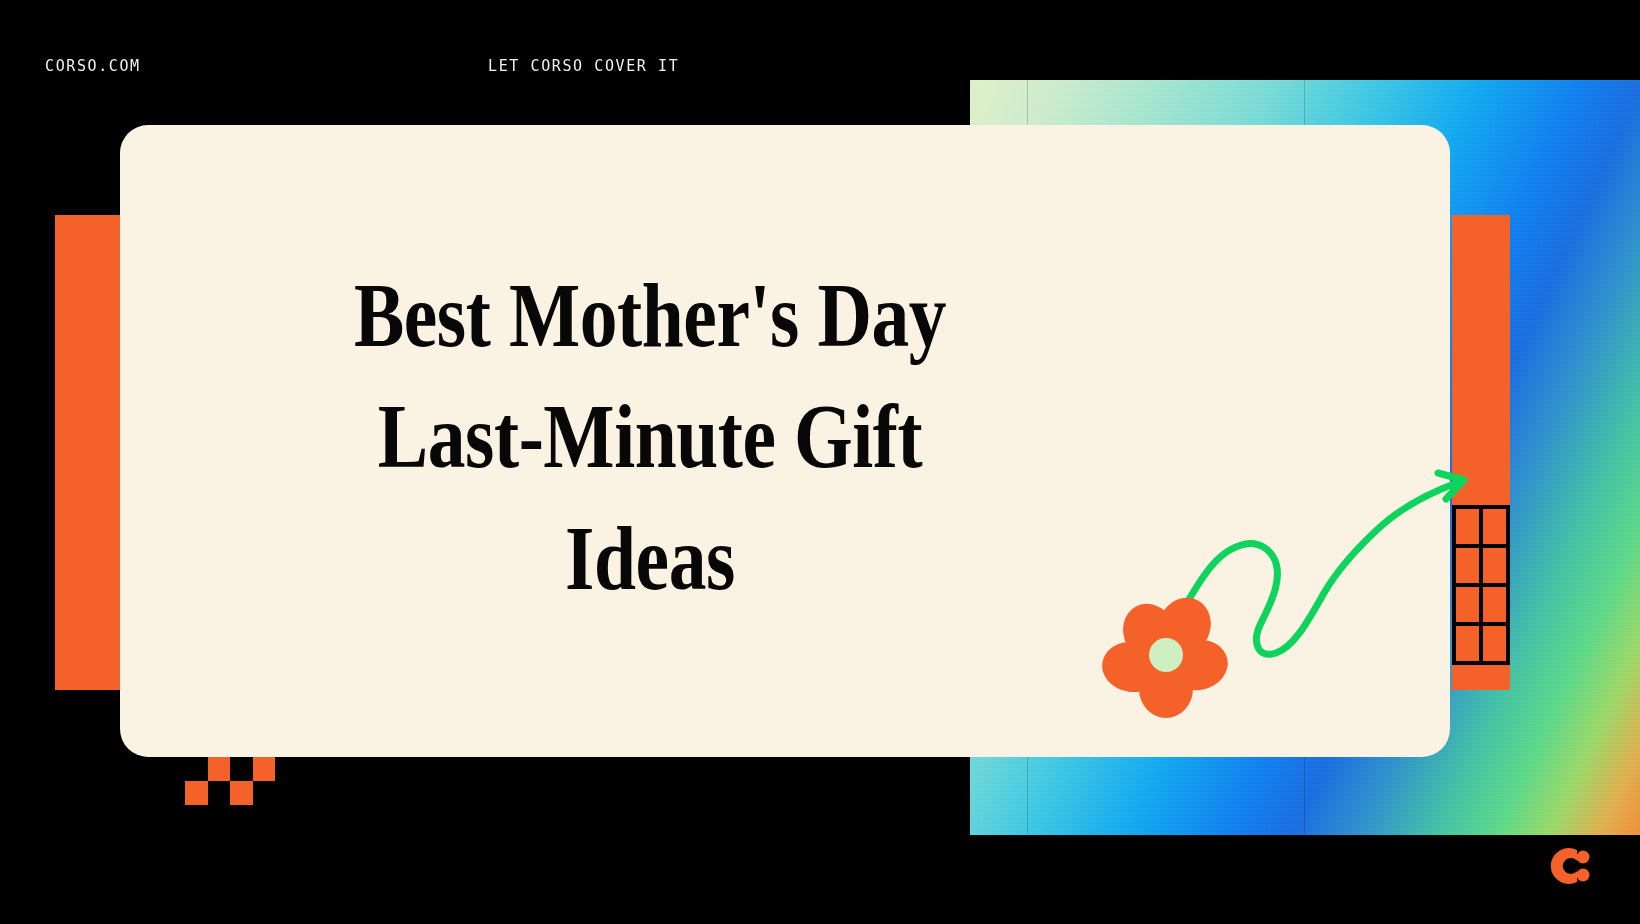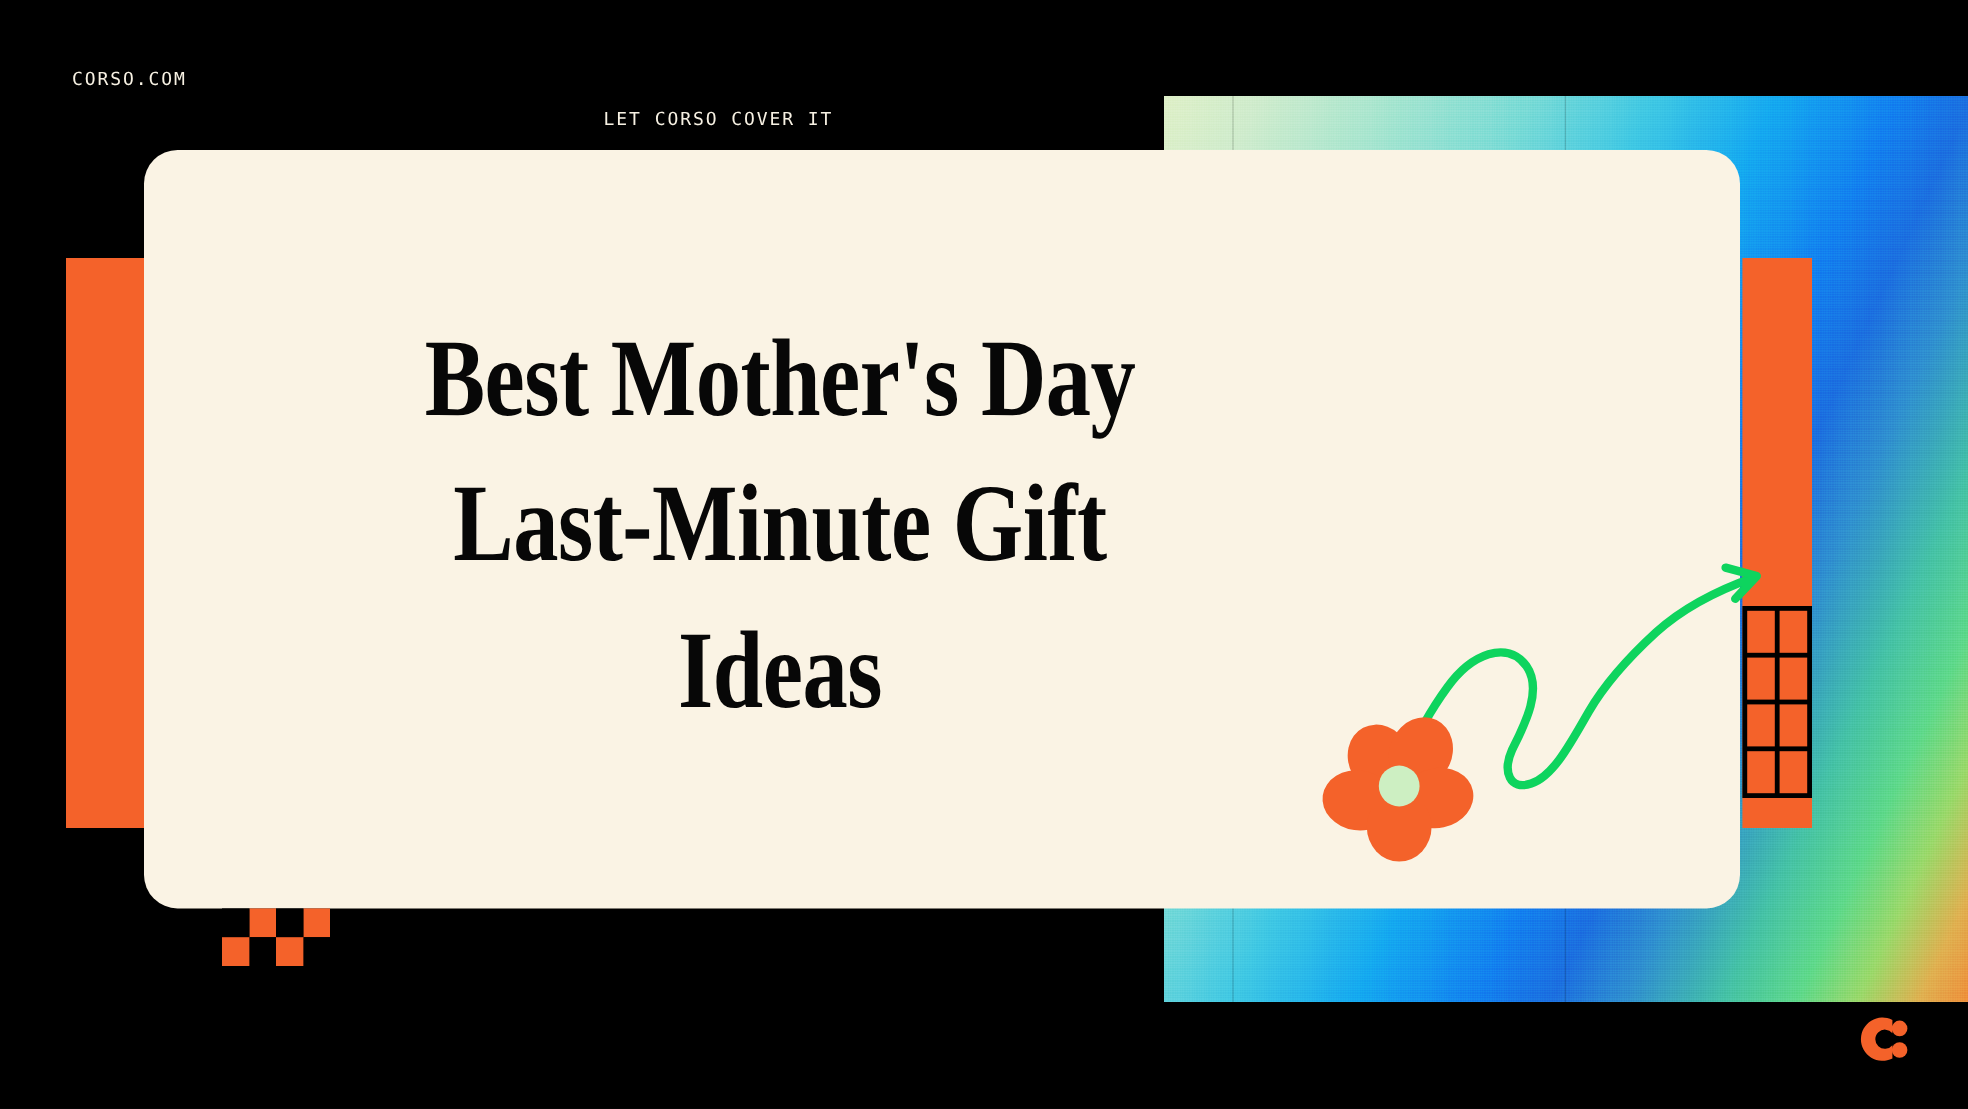--- a/index.html
+++ b/index.html
@@ -93,34 +93,34 @@
     display: grid;
     grid-template-columns: repeat(4, 1fr);
     grid-template-rows: repeat(2, 1fr);
   }
   .checker i { display: block; background: #000000; }
   .checker i.on { background: #F4622A; }
 
   
   .topbar {
     position: absolute;
-    left: 16px; top: 0;
+    left: 1px; top: 0;
     width: 1360px;
     height: 110px;
   }
   .brand-url, .tagline {
     position: absolute;
     color: #F7F1E3;
     font-family: "DejaVu Sans Mono", "Liberation Mono", monospace;
     font-size: 15px;
     letter-spacing: 1.6px;
     white-space: nowrap;
   }
   .brand-url { left: 44px; top: 57px; }
-  .tagline   { left: 487px; top: 57px; margin-top: 33px; }
+  .tagline   { left: 487px; top: 57px; }
 
   
   .card {
     position: absolute;
     left: 120px;
     top: 125px;
     width: 1330px;
     height: 632px;
     background: #FAF3E4;
     border-radius: 28px;

